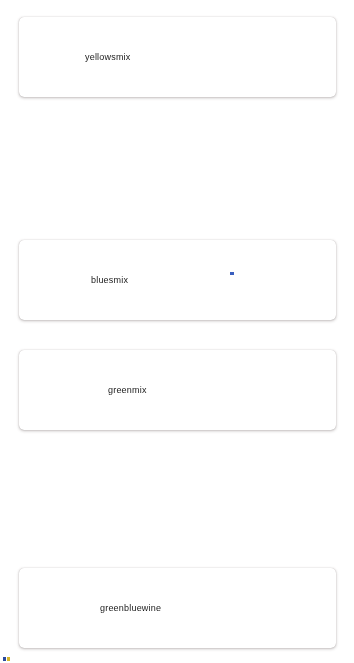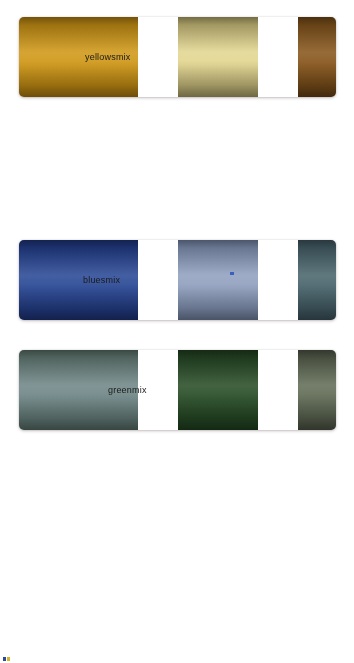--- a/index.html
+++ b/index.html
@@ -25,20 +25,21 @@
   }
 
   .swatch-bar {
     position: absolute;
     left: 19px;
     width: 317px;
     height: 80px;
     border-radius: 5px;
     overflow: hidden;
     display: flex;
+    flex-direction: column;
     box-shadow: 0 1px 3px rgba(120,110,110,0.45),
                 0 0 1px rgba(150,140,140,0.6);
     gap: 40px;
   }
 
   .seg {
     position: relative;
     height: 100%;
   }
   .seg-1 { width: 159px; }
@@ -84,25 +85,31 @@
     <div class="swatch-bar" style="left: 19px; top: 17px; width: 317px; height: 80px;">
       <div class="seg seg-1" style="width: 159px; background: linear-gradient(rgb(165, 119, 15) 0%, rgb(208, 154, 28) 42%, rgb(208, 154, 28) 55%, rgb(156, 111, 12) 100%);"></div>
       <div class="seg seg-2" style="width: 107px; background: linear-gradient(rgb(167, 156, 98) 0%, rgb(227, 215, 147) 42%, rgb(227, 215, 147) 55%, rgb(159, 148, 96) 100%);"></div>
       <div class="seg seg-3" style="width: 51px; background: linear-gradient(rgb(107, 69, 22) 0%, rgb(138, 90, 33) 42%, rgb(138, 90, 33) 55%, rgb(95, 60, 18) 100%);"></div>
       <div class="bar-label" style="left: 66px;">yellowsmix</div>
     </div>
     <div class="swatch-bar" style="left: 19px; top: 240px; width: 317px; height: 80px;">
       <div class="seg seg-1" style="width: 159px; background: linear-gradient(rgb(28, 49, 115) 0%, rgb(46, 76, 151) 42%, rgb(46, 76, 151) 55%, rgb(27, 47, 109) 100%);"></div>
       <div class="seg seg-2" style="width: 107px; background: linear-gradient(rgb(108, 123, 153) 0%, rgb(147, 162, 192) 42%, rgb(147, 162, 192) 55%, rgb(106, 120, 148) 100%);"></div>
       <div class="seg seg-3" style="width: 51px; background: linear-gradient(rgb(58, 80, 88) 0%, rgb(77, 104, 111) 42%, rgb(77, 104, 111) 55%, rgb(55, 76, 84) 100%);"></div>
-      <div class="bar-label" style="left: 64px; text-align: right;">bluesmix</div>
+      <div class="bar-label" style="left: 72px; text-align: right;">bluesmix</div>
     </div>
     <div class="swatch-bar" style="left: 19px; top: 350px; width: 317px; height: 80px;">
       <div class="seg seg-1" style="width: 159px; background: linear-gradient(rgb(83, 104, 96) 0%, rgb(115, 137, 138) 42%, rgb(115, 137, 138) 55%, rgb(79, 100, 94) 100%);"></div>
       <div class="seg seg-2" style="width: 107px; background: linear-gradient(rgb(31, 59, 30) 0%, rgb(45, 81, 43) 42%, rgb(45, 81, 43) 55%, rgb(28, 58, 28) 100%);"></div>
       <div class="seg seg-3" style="width: 51px; background: linear-gradient(rgb(74, 80, 64) 0%, rgb(101, 112, 90) 42%, rgb(101, 112, 90) 55%, rgb(70, 77, 62) 100%);"></div>
       <div class="bar-label" style="left: 89px;">greenmix</div>
+    </div>
+    <div class="swatch-bar" style="left: 19px; top: 568px; width: 317px; height: 80px;">
+      <div class="seg seg-1" style="width: 159px; background: linear-gradient(rgb(90, 37, 35) 0%, rgb(120, 51, 47) 42%, rgb(120, 51, 47) 55%, rgb(85, 31, 30) 100%);"></div>
+      <div class="seg seg-2" style="width: 107px; background: linear-gradient(rgb(30, 52, 117) 0%, rgb(47, 82, 160) 42%, rgb(47, 82, 160) 55%, rgb(28, 49, 112) 100%);"></div>
+      <div class="seg seg-3" style="width: 51px; background: linear-gradient(rgb(28, 58, 28) 0%, rgb(39, 73, 42) 42%, rgb(39, 73, 42) 55%, rgb(25, 53, 24) 100%);"></div>
+      <div class="bar-label" style="left: 81px;">greenbluewine</div>
     </div>
   </div>
 
 <div class="artifact" style="left: 230px; top: 272px; width: 4px; height: 3px; background: rgb(58, 95, 191);"></div>
 <div class="artifact" style="left: 3px; top: 657px; width: 3px; height: 4px; background: rgb(42, 74, 158);"></div>
 <div class="artifact" style="left: 7px; top: 657px; width: 3px; height: 4px; background: rgb(213, 181, 42);"></div>
 
 </body></html>

